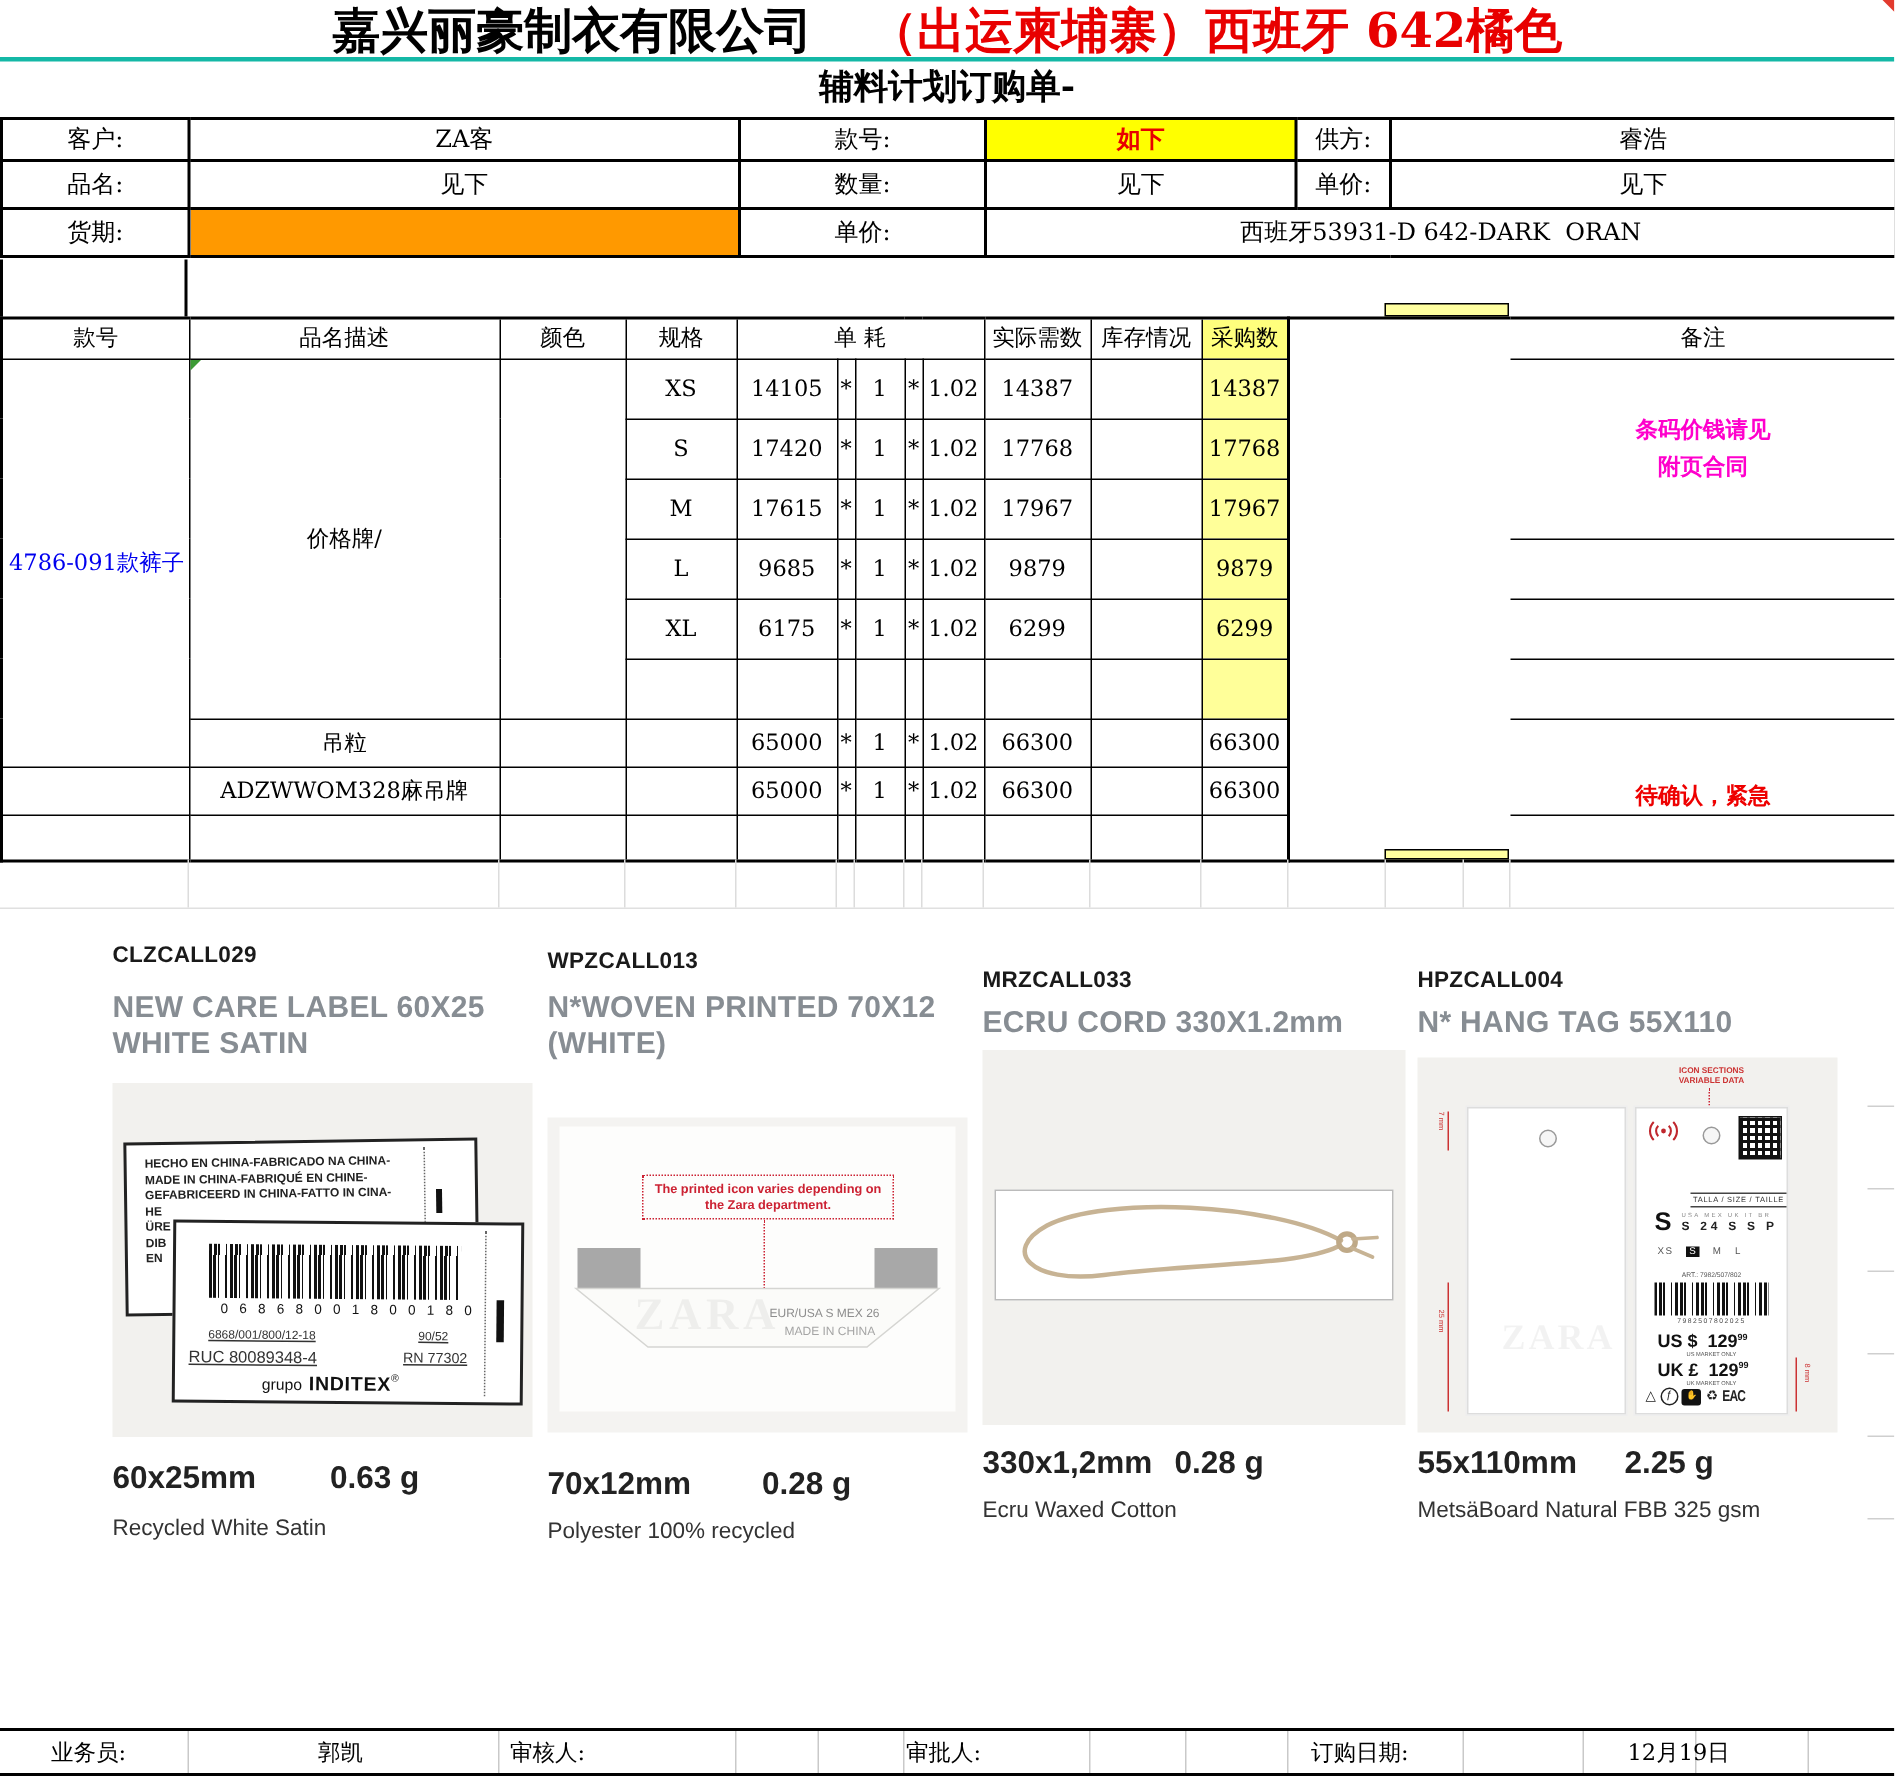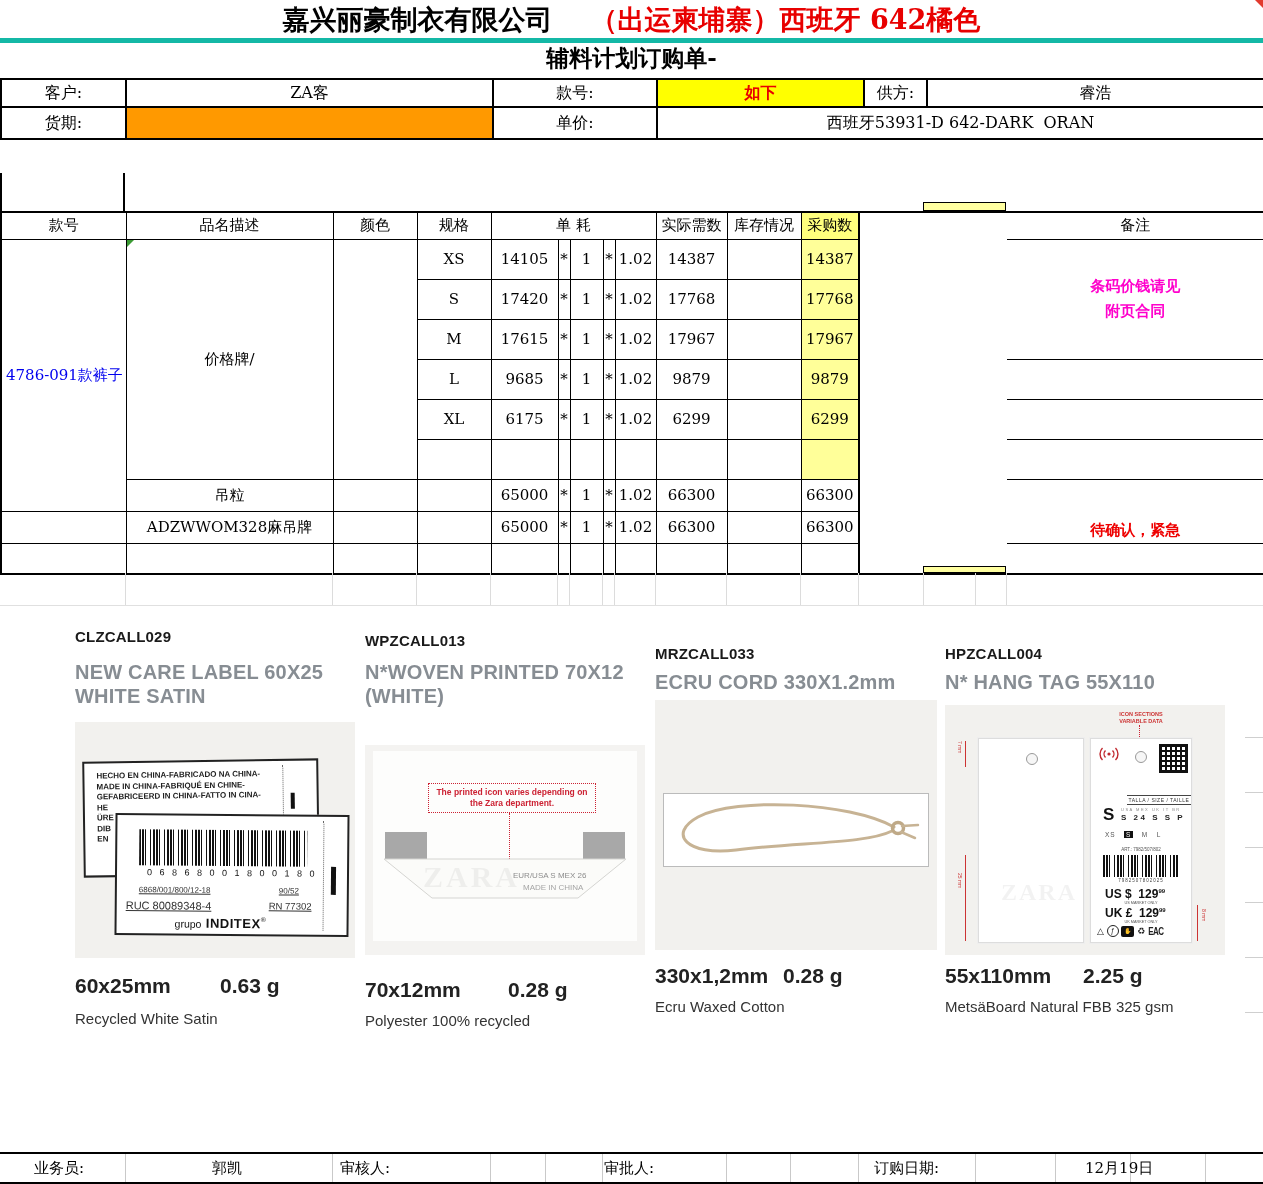--- a/index.html
+++ b/index.html
@@ -1,21 +1,21 @@
 <!DOCTYPE html>
 <html><head>
 <meta charset="utf-8">
 <style>
   html,body{margin:0;padding:0;background:#fff;}
   #page{position:relative;width:1263px;height:1184px;background:#fff;overflow:hidden;
         font-family:"DejaVu Serif","Liberation Serif",serif;color:#000;}
   .abs{position:absolute;}
   
   .t1{top:0;left:0;width:1263px;height:38px;line-height:40px;text-align:center;
-      font-weight:bold;font-size:27px;border-bottom:5px solid #14b8a6;}
+      font-weight:bold;font-size:32px;border-bottom:3px solid #14b8a6;}
   .t1 .ship{color:#e80000;margin-left:38px;}
   .t2{top:38px;left:0;width:1263px;height:40px;line-height:40px;text-align:center;
       font-weight:bold;font-size:23px;}
   .corner-red{top:0;right:0;width:0;height:0;border-top:8px solid #e23a2e;border-left:8px solid transparent;}
   
   table{border-collapse:collapse;table-layout:fixed;}
   .info{top:78px;left:0;width:1263px;}
   .info td{border:2px solid #000;text-align:center;font-size:16px;padding:0;overflow:hidden;}
   .info .lbl{font-size:16px;}
   .yellow-bright{background:#ffff00;color:#e80000;font-weight:bold;font-size:17px;}
@@ -110,20 +110,28 @@
         <col style="width:337px">
       </colgroup>
     <tbody>
         <tr style="height:28px">
       <td class="lbl">客户:</td>
       <td>ZA客</td>
       <td class="lbl">款号:</td>
       <td class="yellow-bright">如下</td>
       <td class="lbl">供方:</td>
       <td>睿浩</td>
+    </tr>
+    <tr style="height:32px">
+      <td class="lbl">品名:</td>
+      <td>见下</td>
+      <td class="lbl">数量:</td>
+      <td>见下</td>
+      <td class="lbl">单价:</td>
+      <td>见下</td>
     </tr>
     <tr style="height:32px">
       <td class="lbl">货期:</td>
       <td class="orange-cell"></td>
       <td class="lbl">单价:</td>
       <td colspan="3" class="pre">西班牙53931-D 642-DARK  ORAN</td>
     </tr>
   </tbody>
     </table>
   <div class="abs stub"></div>

